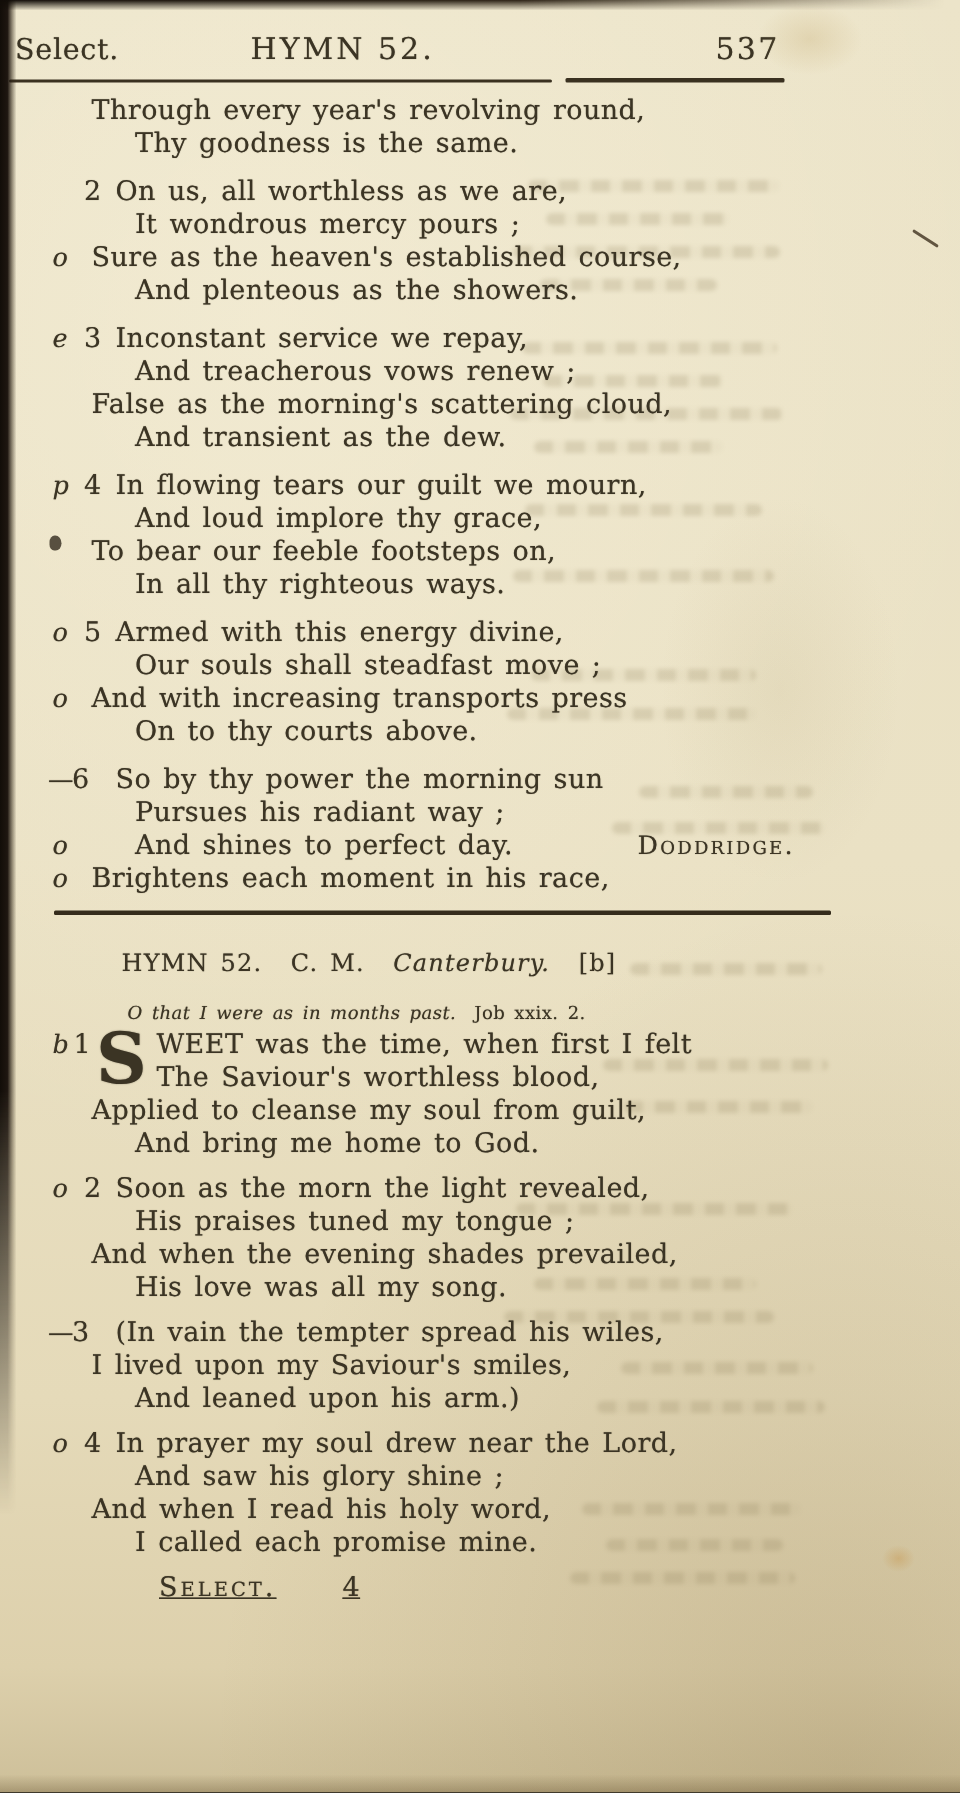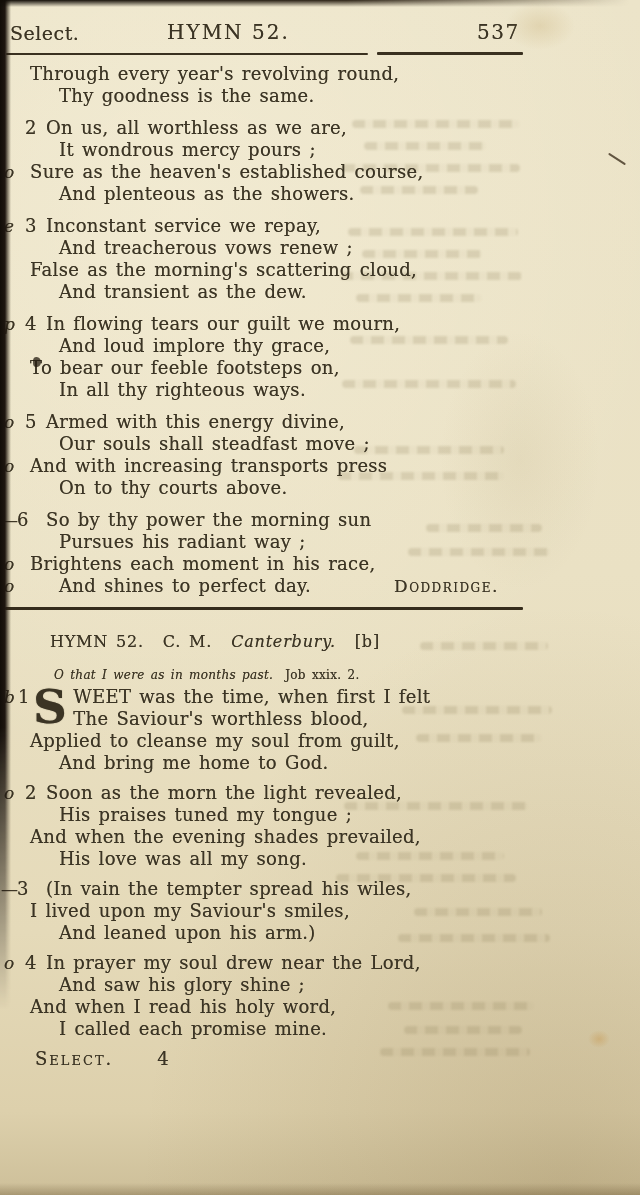--- a/index.html
+++ b/index.html
@@ -29,21 +29,21 @@
   .header{position:absolute;top:20px;left:0;width:640px;height:28px;font-size:19px;}
   .h-left{position:absolute;left:10px;top:2px;letter-spacing:.5px;}
   .h-center{position:absolute;left:167px;top:0;letter-spacing:2px;font-size:20px;}
   .h-right{position:absolute;left:477px;top:0;font-size:20px;letter-spacing:1.5px;}
   .rule{position:absolute;background:#3a3120;border-radius:1px;}
   .rule1a{left:6px;top:53px;width:362px;height:2px;}
   .rule1b{left:377px;top:52px;width:146px;height:3px;}
 
   
   .content{position:absolute;left:0;top:63px;width:526px;font-size:18px;line-height:22px;
-    letter-spacing:.3px;word-spacing:2px;}
+    letter-spacing:.3px;word-spacing:2px;padding-left:31px;}
   .stanza{position:relative;margin:0 0 10px 0;}
   #h52 .stanza{margin-bottom:8px;}
   .line{position:relative;}
   .mark{position:absolute;left:4px;top:0;font-style:italic;font-size:17px;}
   .num{position:absolute;left:25px;top:0;}
   .line.dash .mark{left:1px;font-style:normal;}
   .line.dash .num{left:17px;}
   .t{display:block;}
   .ind0{margin-left:46px;}
   .ind1{margin-left:59px;}
@@ -60,21 +60,21 @@
   .it{font-style:italic;}
 
   
   .dc-stanza .num{left:18px;}
   .dc-wrap{margin-left:33px;}
   .dropcap{float:left;font-size:47px;line-height:38px;margin:2px 6px 0 0;font-weight:bold;
     text-shadow:0 0 1px rgba(50,43,28,.6);}
   .dc-clear{clear:both;}
 
   
-  .footer{margin:0 0 0 35px;}
+  .footer{margin:0 0 0 75px;text-decoration:underline;}
   .footer .sc{font-variant:small-caps;letter-spacing:2px;}
   .sig-num{margin-left:44px;}
 
   
   .g{position:absolute;height:8px;border-radius:4px;opacity:.5;filter:blur(1.3px);
     background:repeating-linear-gradient(90deg,rgba(138,124,86,.42) 0 13px,rgba(138,124,86,.07) 13px 21px);}
 
   
   .stain1{position:absolute;left:505px;top:2px;width:70px;height:48px;border-radius:50%;
     background:radial-gradient(closest-side,rgba(182,150,82,.22),rgba(182,150,82,0));}
@@ -207,26 +207,26 @@
           <div class="line dash">
             <span class="mark">—</span>
             <span class="num">6</span>
             <span class="t ind0">So by thy power the morning sun</span>
           </div>
           <div class="line">
             <span class="t ind1">Pursues his radiant way ;</span>
           </div>
           <div class="line">
             <span class="mark">o</span>
-            <span class="t ind2">Brightens each moment in his race,</span>
-          </div>
-          <div class="line">
-            <span class="mark">o</span>
             <span class="t ind1">And shines to perfect day.</span>
             <span class="attr">Doddridge.</span>
+          </div>
+          <div class="line">
+            <span class="mark">o</span>
+            <span class="t ind2">Brightens each moment in his race,</span>
           </div>
         </div>
       </div>
 
     <div class="rule2"></div>
 
     <div class="h52head">
       <span>HYMN 52.</span><span>C. M.</span><span class="it">Canterbury.</span><span class="key">[b]</span>
     </div>
 

